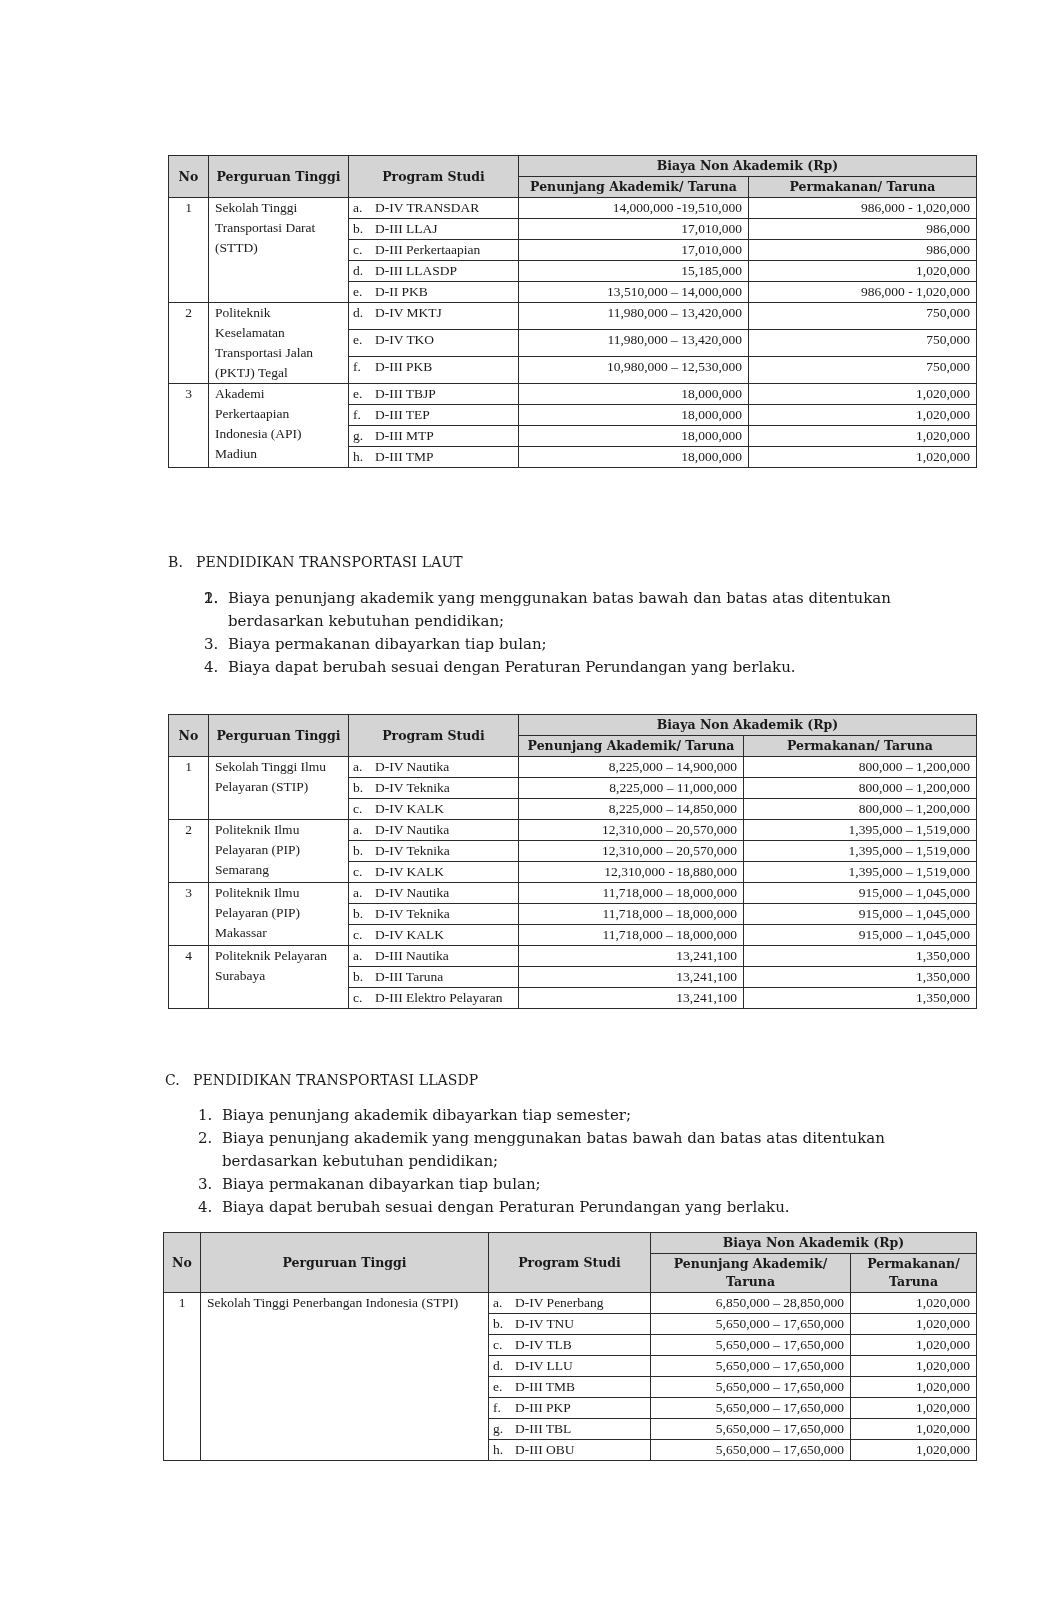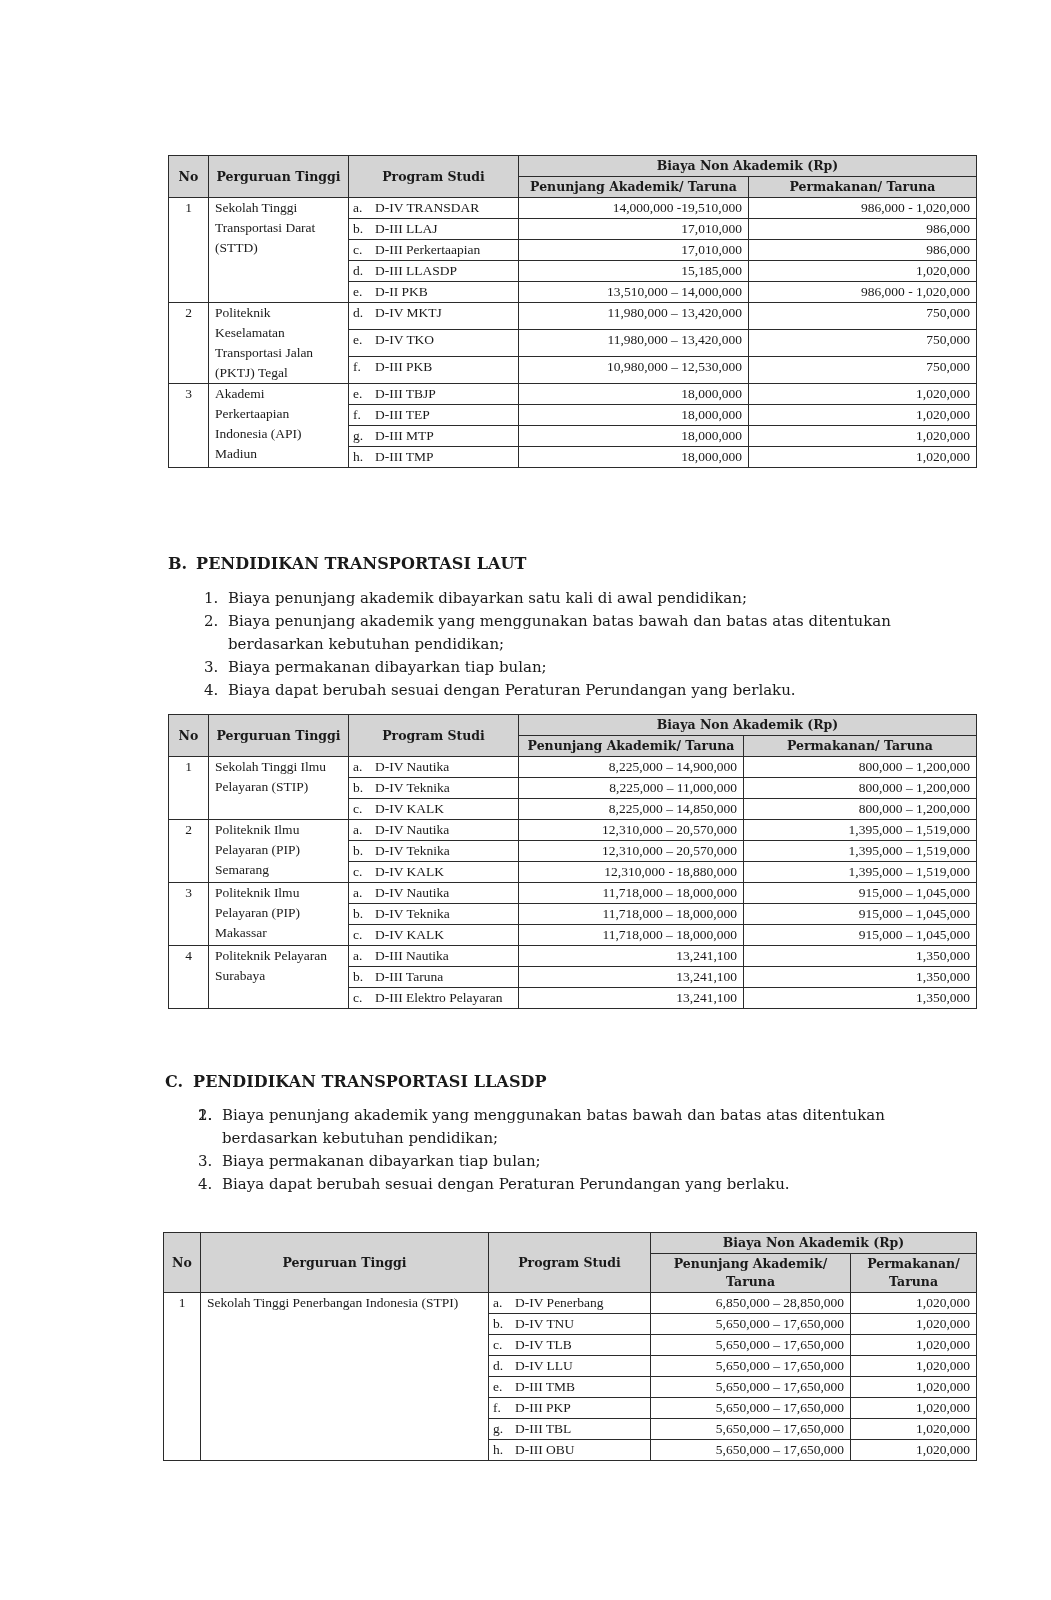--- a/index.html
+++ b/index.html
@@ -10,22 +10,22 @@
   td, th { border: 1px solid #2b2b2b; font-size: 13.5px; line-height: 20px;
            padding: 0 6px; vertical-align: top; font-family: "Liberation Serif", "DejaVu Serif", serif; }
   th { background: #d4d4d4; font-family: "DejaVu Serif", serif; font-weight: bold;
        font-size: 12.5px; text-align: center; vertical-align: middle; line-height: 18px; padding: 1px 4px; }
   td.no { text-align: center; padding: 0 2px; }
   td.num { text-align: right; }
   td.ps { padding: 0 4px; }
   .ltr { display: inline-block; width: 22px; }
   .ps-inner { display: flex; }
   .ps-inner .ltr { flex: 0 0 22px; }
-  .section-heading { position: absolute; font-family: "DejaVu Serif", serif; font-weight: bold;
-                     font-size: 16px; letter-spacing: 0.1px; }
+  .section-heading { position: absolute; font-family: "DejaVu Serif", serif; font-weight: normal;
+                     font-size: 14px; letter-spacing: 0.1px; }
   .section-heading .sl { display: inline-block; width: 28px; }
   ol.notes { position: absolute; margin: 0; padding: 0; list-style: none;
              font-family: "DejaVu Serif", serif; font-size: 15px; line-height: 23px; }
   ol.notes li { position: relative; padding-left: 24px; }
   ol.notes li .n { position: absolute; left: 0; top: 0; }
 </style>
 </head>
 <body>
 
 <div class="page">
@@ -177,21 +177,21 @@
           <td class="num">18,000,000</td>
           <td class="num">1,020,000</td>
         </tr>
       </tbody>
   </table>
 
   <div class="section-heading" style="left:130px; top:554px;">
     <span class="sl">B.</span><span>PENDIDIKAN TRANSPORTASI LAUT</span>
   </div>
   <ol class="notes" style="left:166px; top:587px; width:770px;">
-      <li><span class="n">1.</span><span>Biaya penunjang akademik dibayarkan satu kali di awal pendidikan;</span></li>
+      <li><span class="n">1.</span></li>
       <li><span class="n">2.</span><span>Biaya penunjang akademik yang menggunakan batas bawah dan batas atas ditentukan berdasarkan kebutuhan pendidikan;</span></li>
       <li><span class="n">3.</span><span>Biaya permakanan dibayarkan tiap bulan;</span></li>
       <li><span class="n">4.</span><span>Biaya dapat berubah sesuai dengan Peraturan Perundangan yang berlaku.</span></li>
     </ol>
 
   <table id="table-b" style="left:130px; top:714px; width:808px;">
     <colgroup>
       <col style="width:40px">
         <col style="width:140px">
         <col style="width:170px">
@@ -339,21 +339,21 @@
           <td class="num">13,241,100</td>
           <td class="num">1,350,000</td>
         </tr>
       </tbody>
   </table>
 
   <div class="section-heading" style="left:127px; top:1072px;">
     <span class="sl">C.</span><span>PENDIDIKAN TRANSPORTASI LLASDP</span>
   </div>
   <ol class="notes" style="left:160px; top:1104px; width:776px;">
-      <li><span class="n">1.</span></li>
+      <li><span class="n">1.</span><span>Biaya penunjang akademik dibayarkan tiap semester;</span></li>
       <li><span class="n">2.</span><span>Biaya penunjang akademik yang menggunakan batas bawah dan batas atas ditentukan berdasarkan kebutuhan pendidikan;</span></li>
       <li><span class="n">3.</span><span>Biaya permakanan dibayarkan tiap bulan;</span></li>
       <li><span class="n">4.</span><span>Biaya dapat berubah sesuai dengan Peraturan Perundangan yang berlaku.</span></li>
     </ol>
 
   <table id="table-c" style="left:125px; top:1232px; width:813px;">
     <colgroup>
       <col style="width:37px">
         <col style="width:288px">
         <col style="width:162px">

